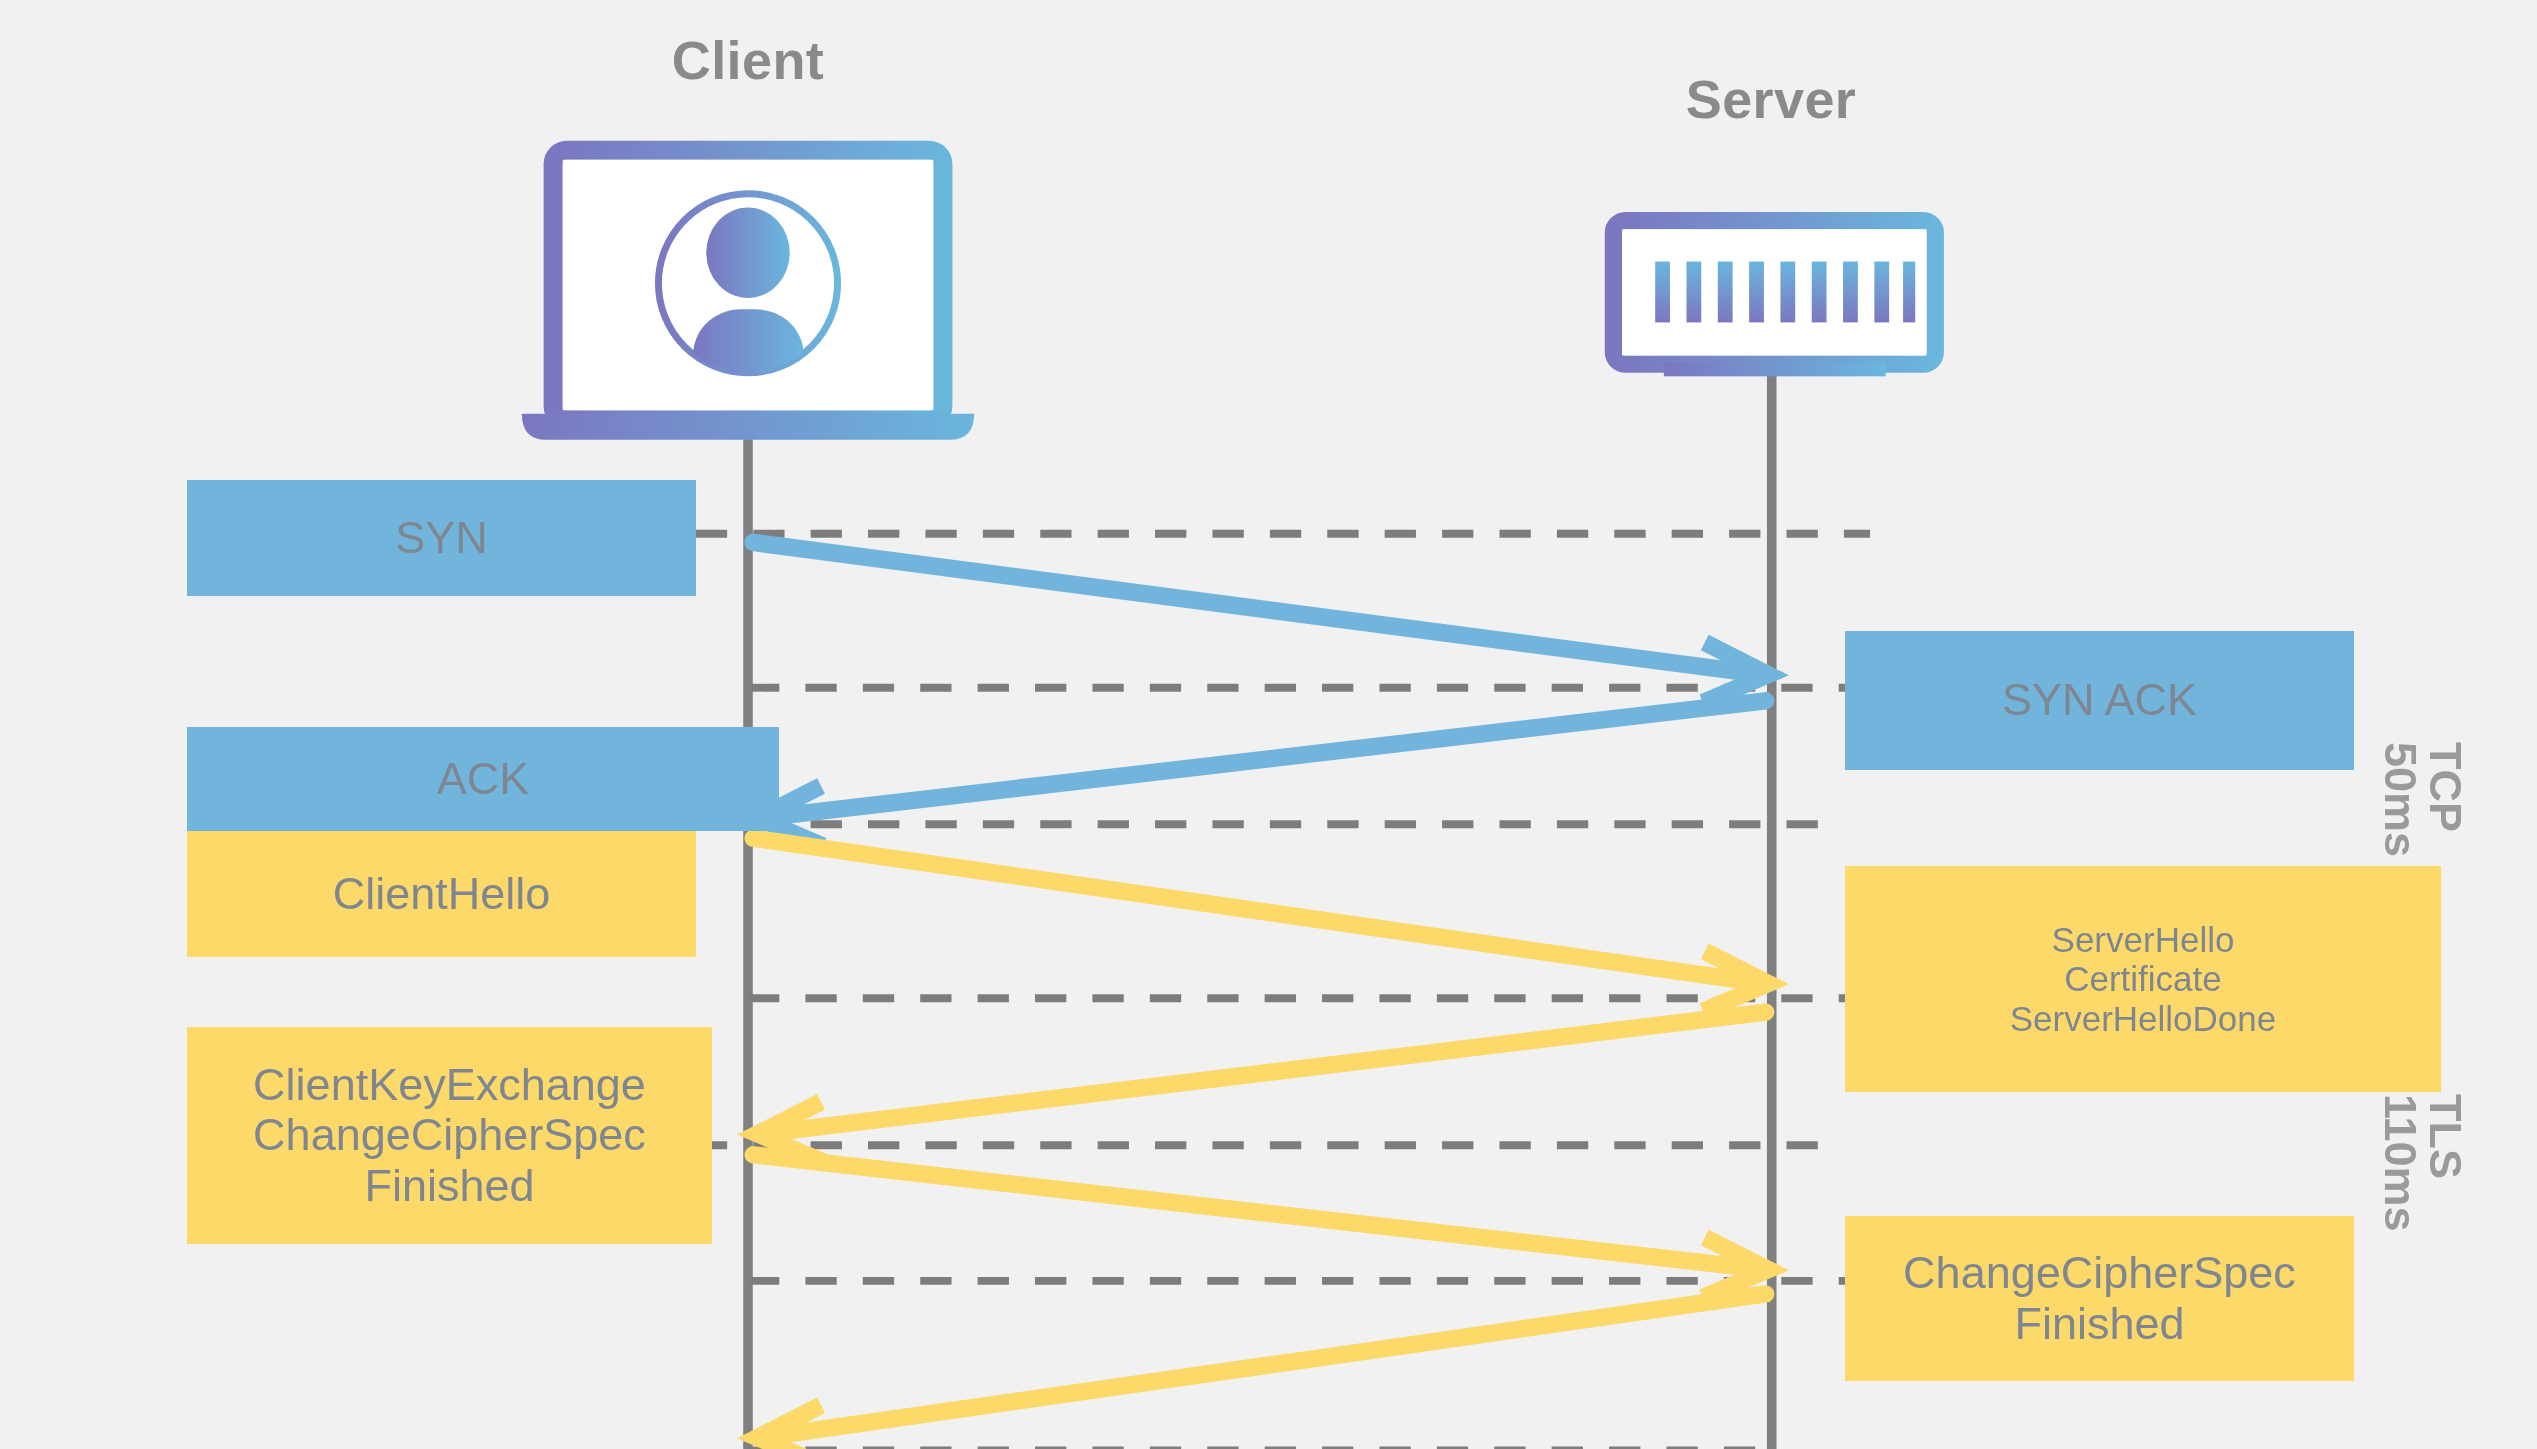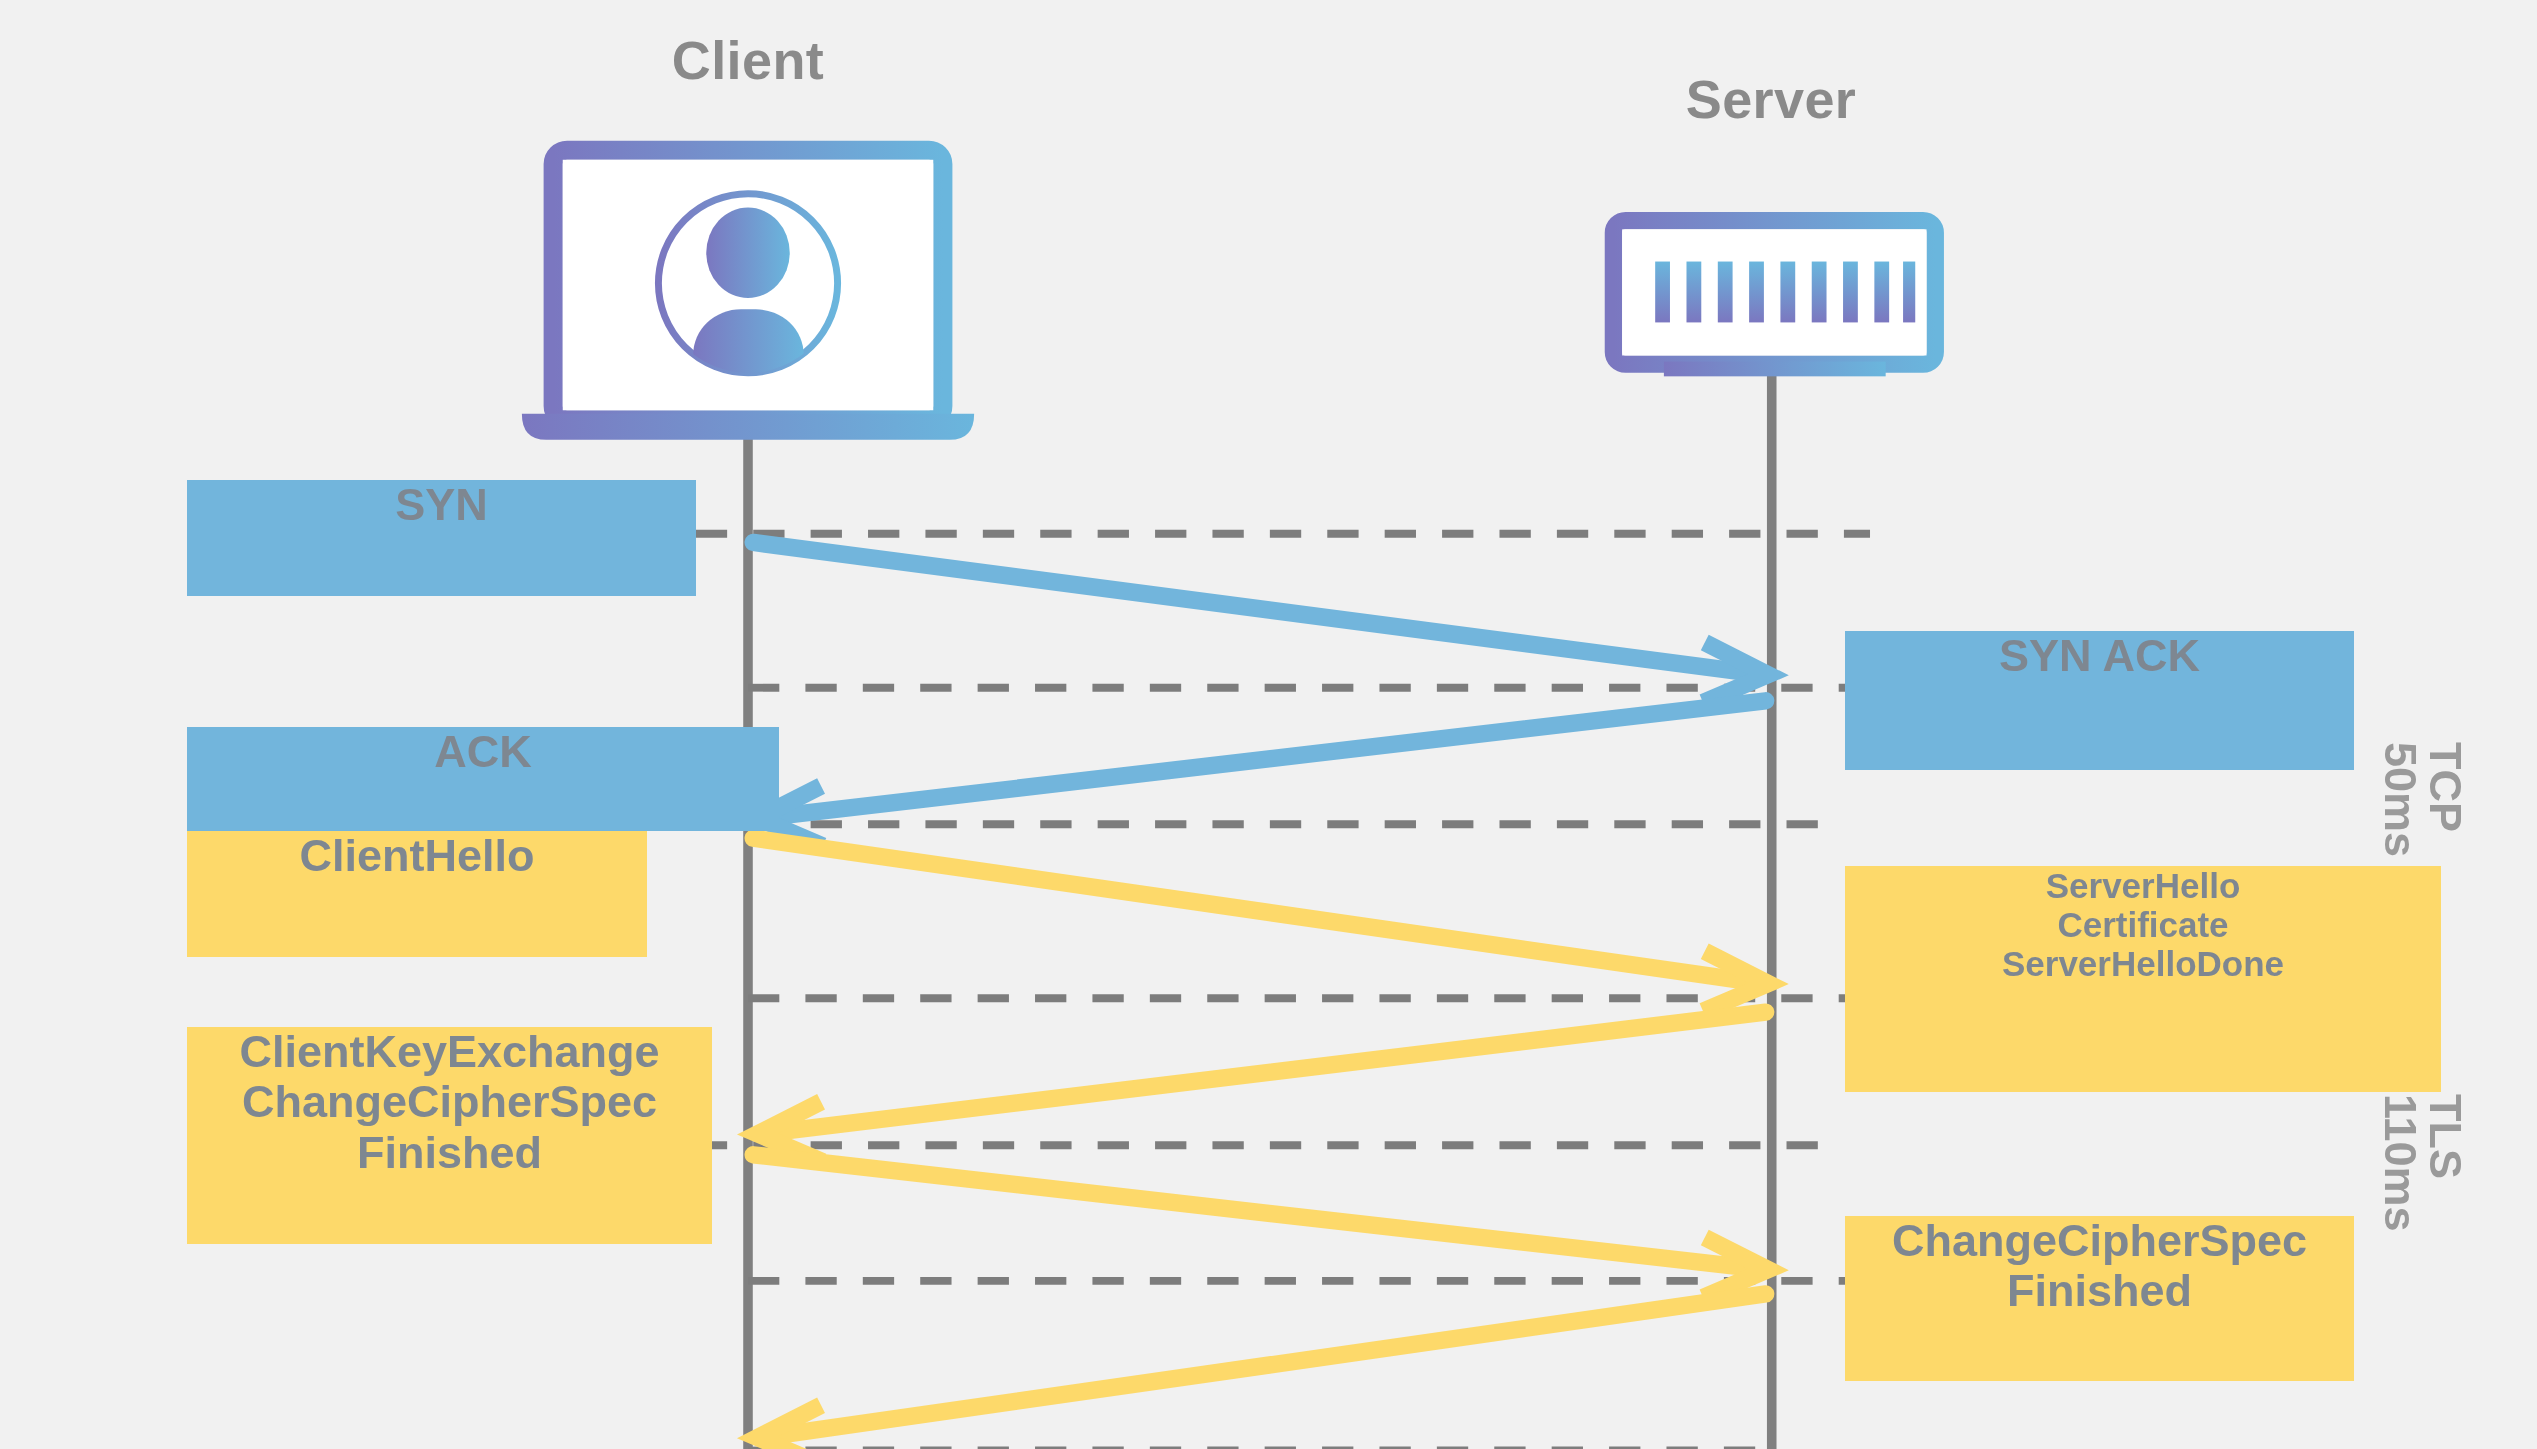--- a/index.html
+++ b/index.html
@@ -2,22 +2,22 @@
 <html style="font-size:14px"><head>
 <meta charset="utf-8">
 <style>
   html,body{margin:0;padding:0;background:#f1f1f1;}
   body{width:2538px;height:1450px;overflow:hidden;
        font-family:"Liberation Sans",sans-serif;}
   #stage{position:relative;width:2538px;height:1450px;background:#f1f1f1;margin-top:31px;}
   svg.layer{position:absolute;left:0;top:0;width:2538px;height:1450px;overflow:visible;}
   .node-title{position:absolute;color:#8a8a8a;font-weight:bold;font-size:54px;
               letter-spacing:0.4px;white-space:nowrap;transform:translateX(-50%);}
-  .msgbox{position:absolute;display:flex;justify-content:center;
-          text-align:center;color:#7e8791;font-weight:bold;box-sizing:border-box;
+  .msgbox{position:absolute;display:flex;align-items:center;justify-content:center;
+          text-align:center;color:#7e8791;font-weight:normal;box-sizing:border-box;
           line-height:1.12;}
   .msgbox span{display:block;padding:0 8.7px;}
   .blue{background:#72b5dc;}
   .yellow{background:#fdd96a;}
   .side-label{position:absolute;color:#9a9a9a;font-weight:bold;font-size:45px;
               white-space:nowrap;line-height:1.0;transform-origin:left top;
               transform:rotate(90deg);letter-spacing:0px;}
   .side-label b{display:block;font-weight:bold;}
 </style>
 </head>
@@ -116,21 +116,21 @@
   </svg>
 
   <div class="msgbox blue" style="left:187px;top:449px;width:509px;height:116px;font-size:45px;">
     <span>SYN</span>
   </div>
 
   <div class="msgbox blue" style="left:187px;top:696px;width:592px;height:104px;font-size:45px;">
     <span>ACK</span>
   </div>
 
-  <div class="msgbox yellow" style="left:187px;top:800px;width:460px;height:126px;font-size:45px;">
+  <div class="msgbox yellow" style="left:187px;top:800px;width:509px;height:126px;font-size:45px;">
     <span>ClientHello</span>
   </div>
 
   <div class="msgbox yellow" style="left:187px;top:996px;width:525px;height:217px;font-size:45px;">
     <div>
       <span>ClientKeyExchange</span>
       <span>ChangeCipherSpec</span>
       <span>Finished</span>
     </div>
   </div>

